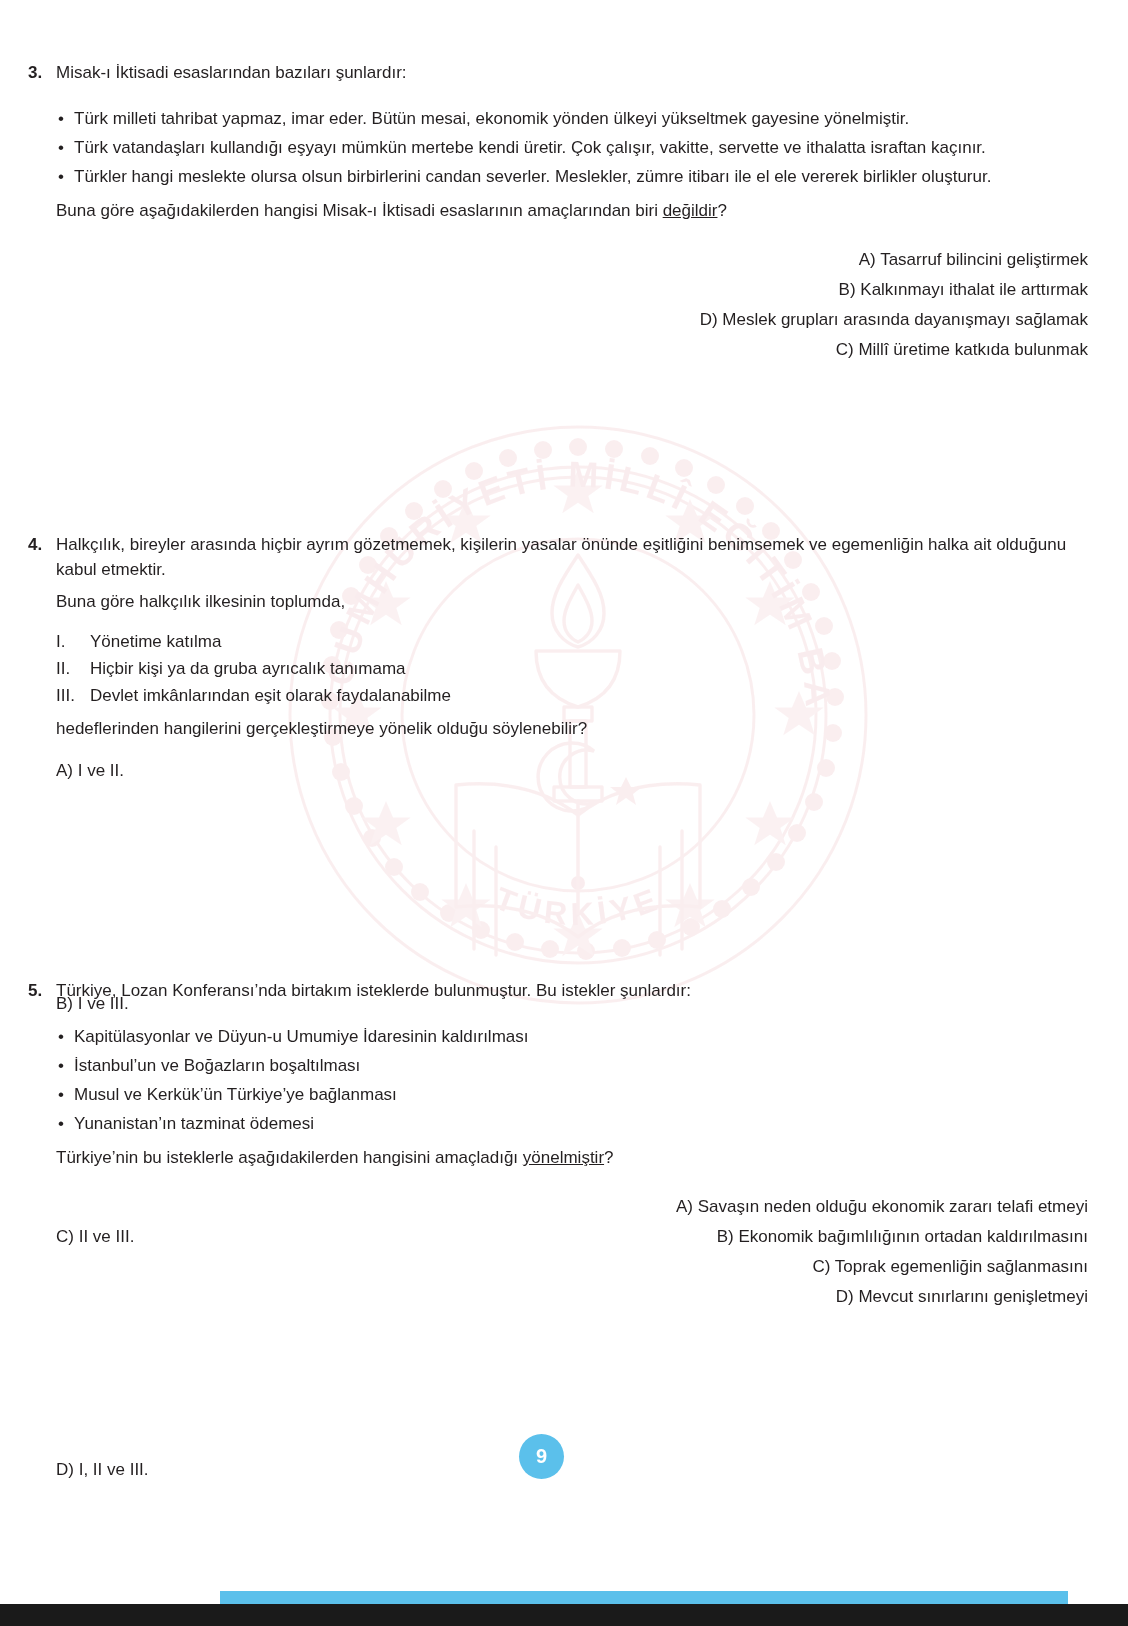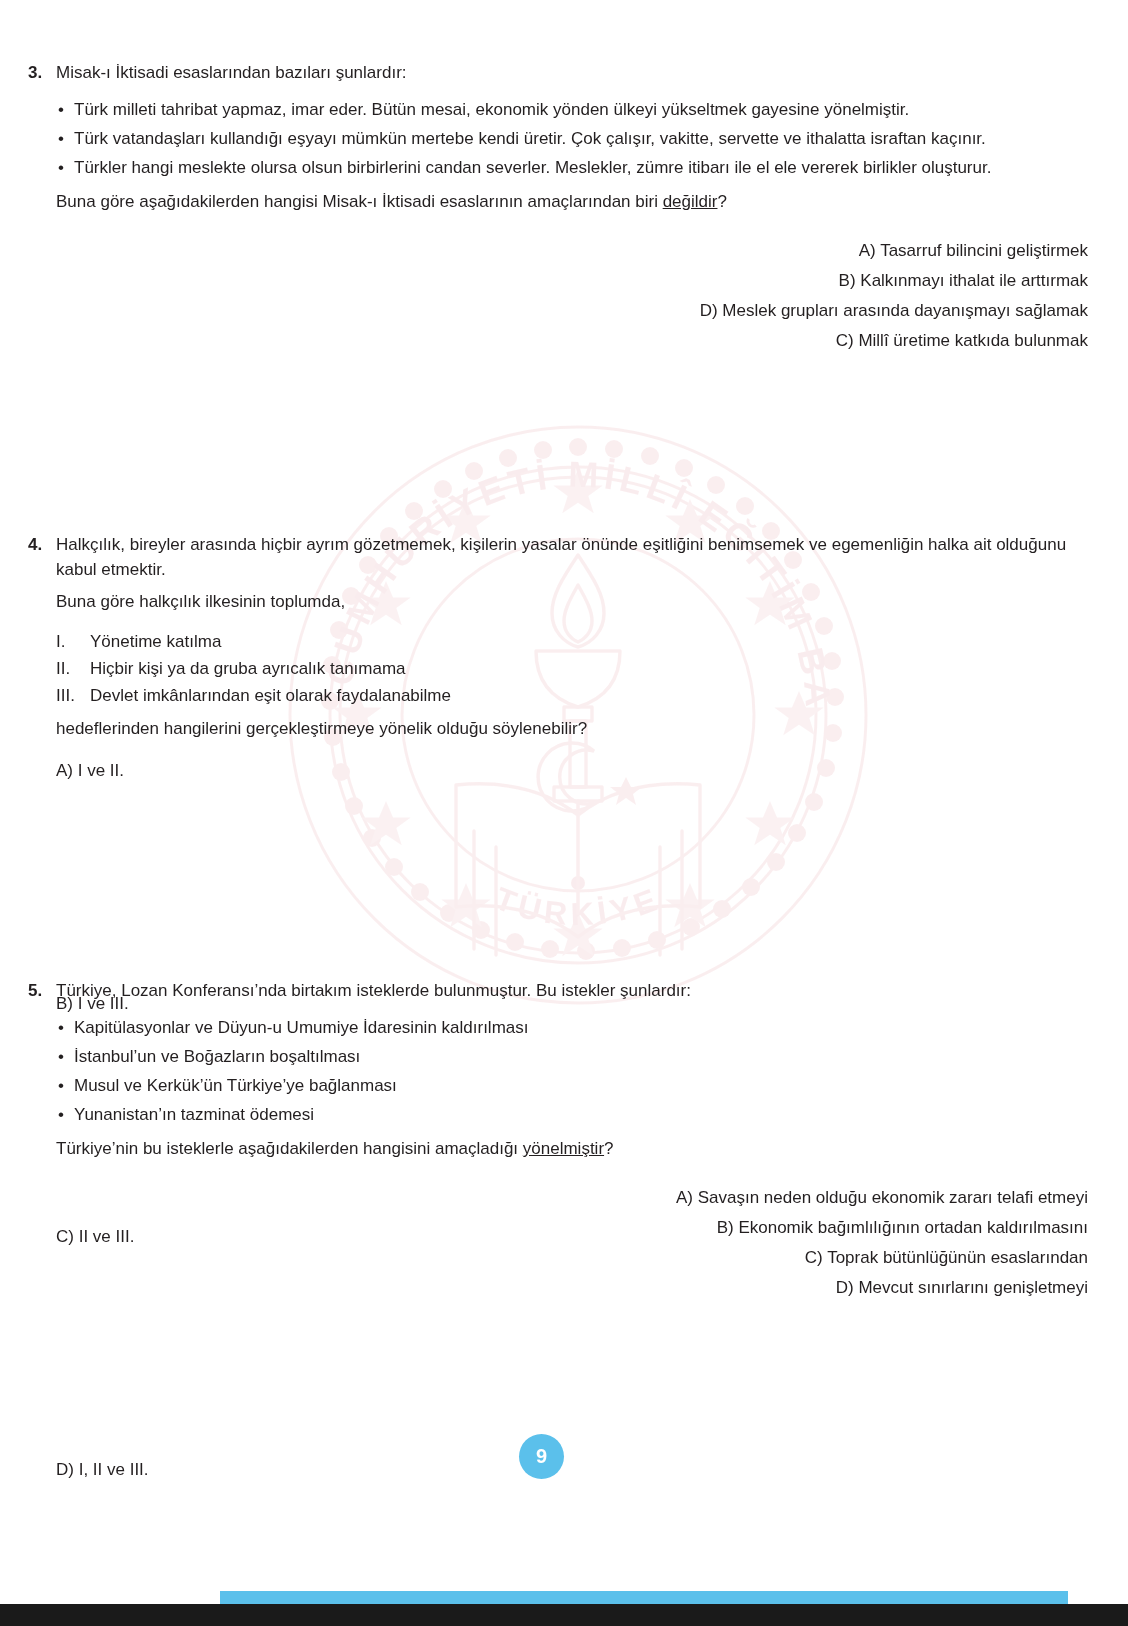--- a/index.html
+++ b/index.html
@@ -98,21 +98,21 @@
     line-height: 25px;
     text-align: left;
   }
   .q-stem {
     font-size: 17px;
     line-height: 25px;
     flex: 1;
   }
 
   .bullets {
-    margin: 10px 0 0 28px;
+    margin: 19px 0 0 28px;
     padding: 0;
     list-style: none;
   }
   .bullets li {
     font-size: 17px;
     line-height: 29px;
     position: relative;
     padding-left: 18px;
   }
   .bullets li::before {
@@ -377,21 +377,21 @@
     <ul class="bullets">
       <li>Kapitülasyonlar ve Düyun-u Umumiye İdaresinin kaldırılması</li>
       <li>İstanbul’un ve Boğazların boşaltılması</li>
       <li>Musul ve Kerkük’ün Türkiye’ye bağlanması</li>
       <li>Yunanistan’ın tazminat ödemesi</li>
     </ul>
     <div class="prompt"><span>Türkiye’nin bu isteklerle aşağıdakilerden hangisini amaçladığı </span><u>yönelmiştir</u><span>?</span></div>
     <div class="options">
       <div class="opt">A) Savaşın neden olduğu ekonomik zararı telafi etmeyi</div>
       <div class="opt">B) Ekonomik bağımlılığının ortadan kaldırılmasını</div>
-      <div class="opt">C) Toprak bütünlüğünün esaslarından</div>
+      <div class="opt">C) Toprak egemenliğin sağlanmasını</div>
       <div class="opt">D) Mevcut sınırlarını genişletmeyi</div>
     </div>
   </div>
 
   <div class="page-badge">9</div>
 
   <div class="page-bottom-bar"></div>
 </div>
 
 </body></html>

